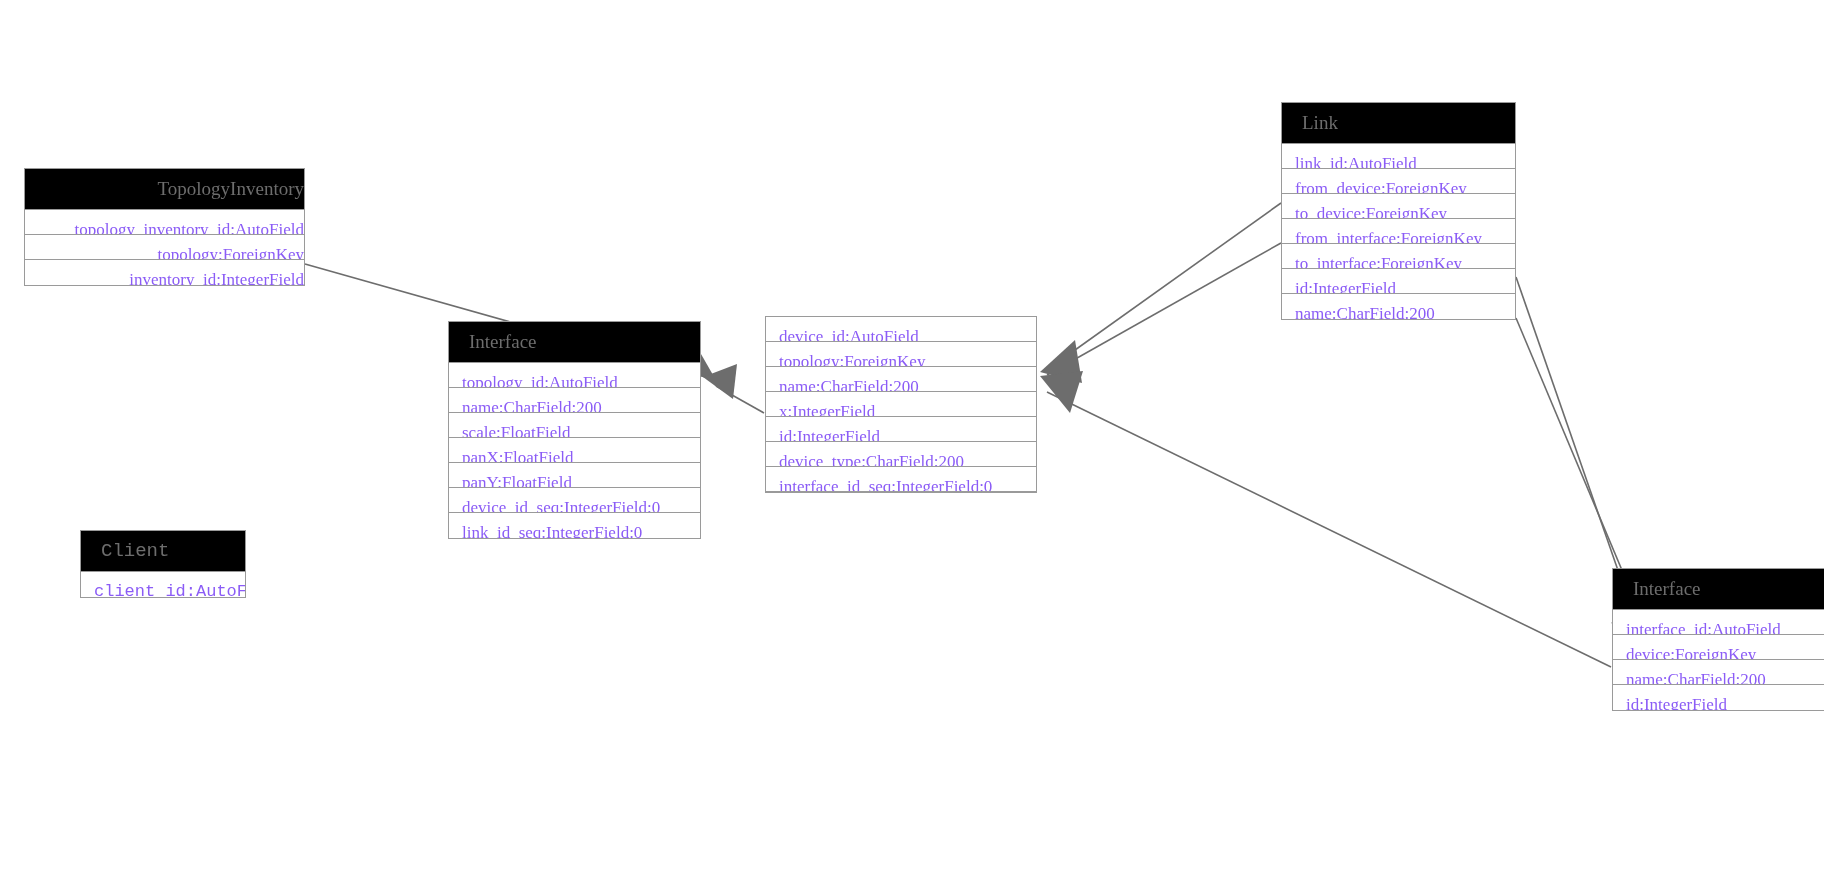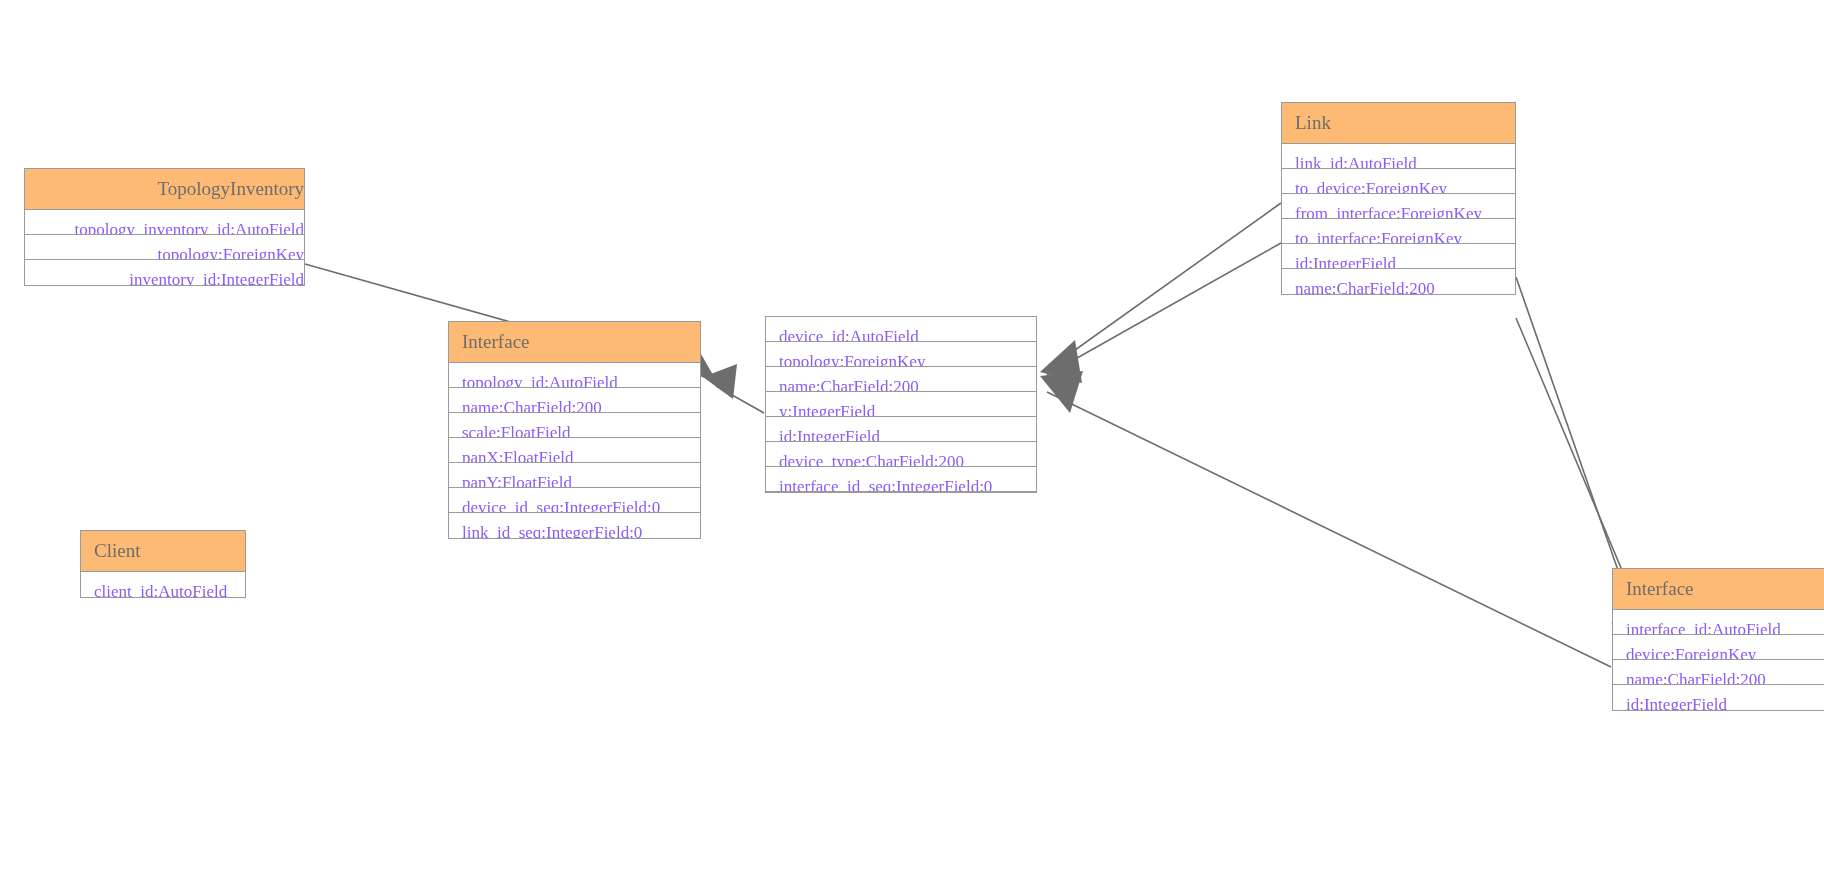--- a/index.html
+++ b/index.html
@@ -25,27 +25,27 @@
   }
   .entity {
     position: absolute;
     box-sizing: border-box;
     border: 1px solid #9a9a9a;
     background: #ffffff;
     z-index: 2;
   }
   .entity-header {
     box-sizing: border-box;
-    background: #fdba74;
+    background: #000000;
     border-bottom: 1px solid #9a9a9a;
     color: #6d6d6d;
     font-size: 19px;
     line-height: 40px;
     height: 41px;
-    padding: 0 0 0 13px;
+    padding: 0 0 0 20px;
     white-space: nowrap;
     overflow: hidden;
   }
   .entity-row {
     box-sizing: border-box;
     border-bottom: 1px solid #9a9a9a;
     color: #8b5cf6;
     font-size: 17px;
     line-height: 40px;
     height: 25px;
@@ -93,49 +93,50 @@
     </g>
   </svg>
 
   <div class="entity" style="left:24px; top:168px; width:281px;text-align:right;">
     <div class="entity-header">TopologyInventory</div>
     <div class="entity-row">topology_inventory_id:AutoField</div>
     <div class="entity-row">topology:ForeignKey</div>
     <div class="entity-row last">inventory_id:IntegerField</div>
   </div>
 
-  <div class="entity" style="left:80px; top:530px; width:166px;">
+  <div class="entity" style="left:80px; top:530px; width:166px;font-family:Liberation Mono, monospace;">
     <div class="entity-header">Client</div>
     <div class="entity-row last">client_id:AutoField</div>
   </div>
 
   <div class="entity" style="left:448px; top:321px; width:253px;">
     <div class="entity-header">Interface</div>
     <div class="entity-row">topology_id:AutoField</div>
     <div class="entity-row">name:CharField:200</div>
     <div class="entity-row">scale:FloatField</div>
     <div class="entity-row">panX:FloatField</div>
     <div class="entity-row">panY:FloatField</div>
     <div class="entity-row">device_id_seq:IntegerField:0</div>
     <div class="entity-row last">link_id_seq:IntegerField:0</div>
   </div>
 
   <div class="entity" style="left:765px; top:316px; width:272px;">
     <div class="entity-row">device_id:AutoField</div>
     <div class="entity-row">topology:ForeignKey</div>
     <div class="entity-row">name:CharField:200</div>
-    <div class="entity-row">y:IntegerField</div>
+    <div class="entity-row">x:IntegerField</div>
     <div class="entity-row">id:IntegerField</div>
     <div class="entity-row">device_type:CharField:200</div>
     <div class="entity-row">interface_id_seq:IntegerField:0</div>
   </div>
 
   <div class="entity" style="left:1281px; top:102px; width:235px;">
     <div class="entity-header">Link</div>
     <div class="entity-row">link_id:AutoField</div>
+    <div class="entity-row">from_device:ForeignKey</div>
     <div class="entity-row">to_device:ForeignKey</div>
     <div class="entity-row">from_interface:ForeignKey</div>
     <div class="entity-row">to_interface:ForeignKey</div>
     <div class="entity-row">id:IntegerField</div>
     <div class="entity-row last">name:CharField:200</div>
   </div>
 
   <div class="entity" style="left:1612px; top:568px; width:214px;">
     <div class="entity-header">Interface</div>
     <div class="entity-row">interface_id:AutoField</div>

